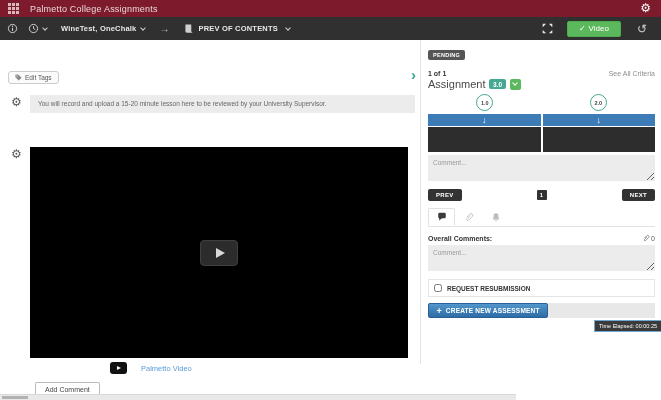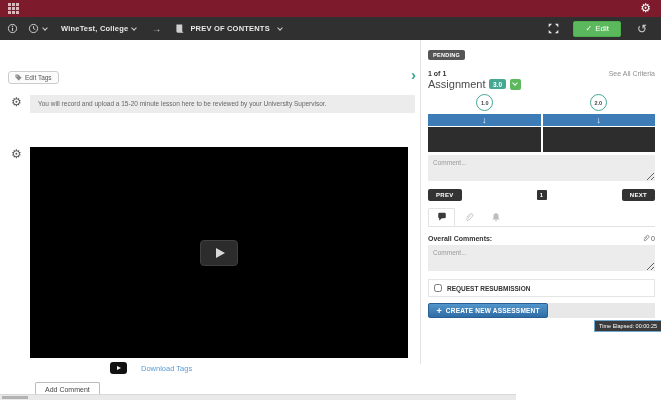--- a/index.html
+++ b/index.html
@@ -120,39 +120,40 @@
       <span></span>
         <span></span>
         <span></span>
         <span></span>
         <span></span>
         <span></span>
         <span></span>
         <span></span>
         <span></span>
     </div>
+    <div class="app-title">Palmetto College Assignments</div>
     <div class="gear">⚙</div>
   </div>
 
   <div class="toolbar">
     <span class="tb-icon" style="margin-left:7px;">
       <svg width="11" height="11" viewBox="0 0 16 16">
           <circle cx="8" cy="8" r="6" fill="none" stroke="#cfcfcf" stroke-width="1.4"></circle>
           <line x1="8" y1="7" x2="8" y2="11.5" stroke="#cfcfcf" stroke-width="1.6"></line>
           <circle cx="8" cy="4.8" r="1" fill="#cfcfcf"></circle>
         </svg>
     </span>
     <span class="tb-icon" style="margin-left:10px;">
       <svg width="11" height="11" viewBox="0 0 16 16">
           <circle cx="8" cy="8" r="6" fill="none" stroke="#cfcfcf" stroke-width="1.4"></circle>
           <path d="M8 4.5V8l2.6 1.6" fill="none" stroke="#cfcfcf" stroke-width="1.4"></path>
         </svg>
     </span>
     <span class="chev"></span>
-    <span class="tb-label" style="margin-left:14px;">WineTest, College</span>
+    <span class="tb-label" style="margin-left:14px;">WineTest, OneChalk</span>
     <span class="chev"></span>
     <span style="margin-left:15px; font-size:10px; font-weight:bold; color:#cfcfcf;">→</span>
     <span class="tb-icon" style="margin-left:13px;">
       <svg width="11" height="11" viewBox="0 0 16 16">
           <path d="M3.5 2h8.5v10.2l2 1.8H5.5a2 2 0 0 1-2-2z" fill="#cfcfcf"></path>
         </svg>
     </span>
     <span class="tb-label" style="margin-left:5px;">PREV OF CONTENTS</span>
     <span class="chev" style="margin-left:8px;"></span>
 
@@ -161,21 +162,21 @@
     <span class="tb-icon">
       <svg width="11" height="11" viewBox="0 0 16 16" fill="#e8e8e8">
         <polygon points="1,1 6,1 1,6"></polygon>
           <polygon points="15,1 10,1 15,6"></polygon>
         <polygon points="1,15 6,15 1,10"></polygon>
           <polygon points="15,15 10,15 15,10"></polygon>
       </svg>
     </span>
     <button class="save-btn" style="margin-left:14px;">
       <span>✓</span>
-      <span>Edit</span>
+      <span>Video</span>
     </button>
     <span class="hist" style="margin:0 14px 0 16px;">↺</span>
   </div>
 
   <div class="left">
     <div class="ghost-outline"></div>
 
     <button class="edit-tags">
       <svg width="7" height="7" viewBox="0 0 16 16">
           <path d="M1 1h6.5l7.5 7.5-6.5 6.5L1 7.5z" fill="#8a8a8a"></path>
@@ -193,21 +194,21 @@
     <div class="video">
       <div class="playbtn">
           <span class="tri"></span>
         </div>
     </div>
 
     <div class="dl-row">
       <span class="vid-chip">
           <span class="tri"></span>
         </span>
-      <a class="dl-link">Download Tags</a>
+      <a class="dl-link">Palmetto Video</a>
     </div>
 
     <button class="add-comment">Add Comment</button>
     <div class="bottom-strip">
         <i></i>
       </div>
   </div>
 
   <div class="right">
     <span class="badge-pending">PENDING</span>

